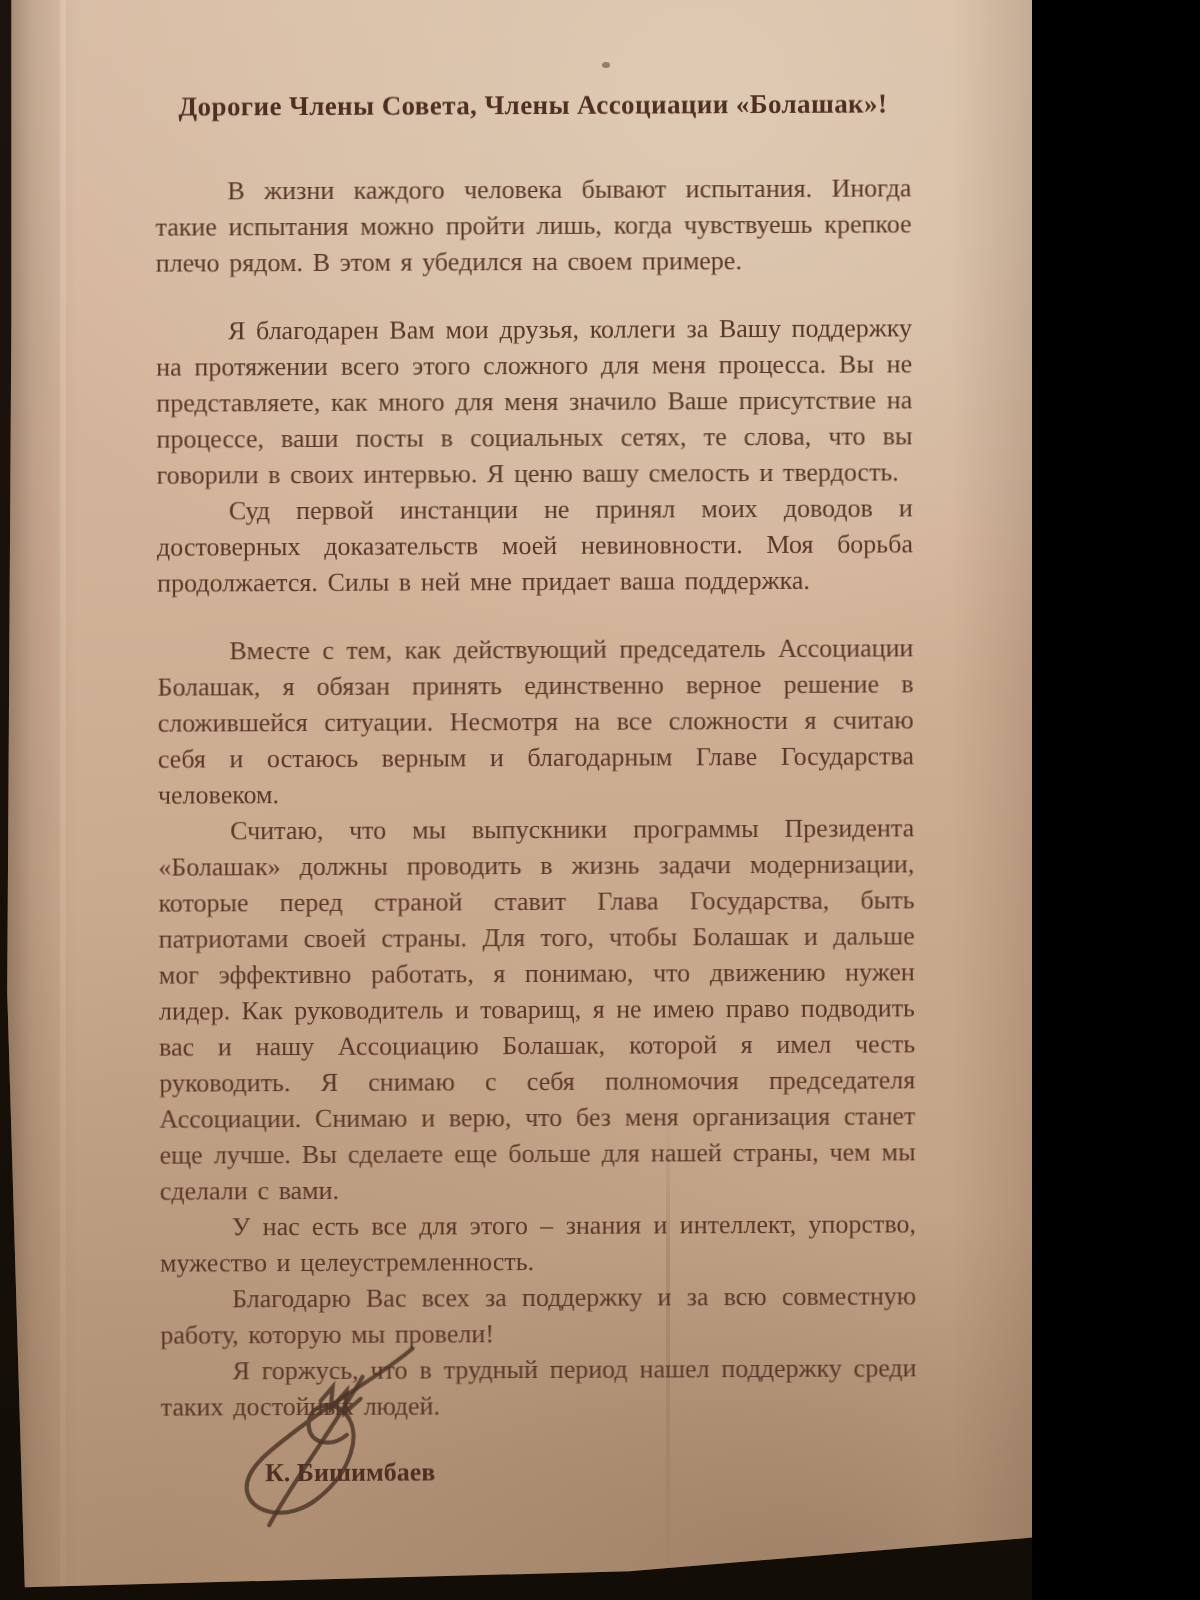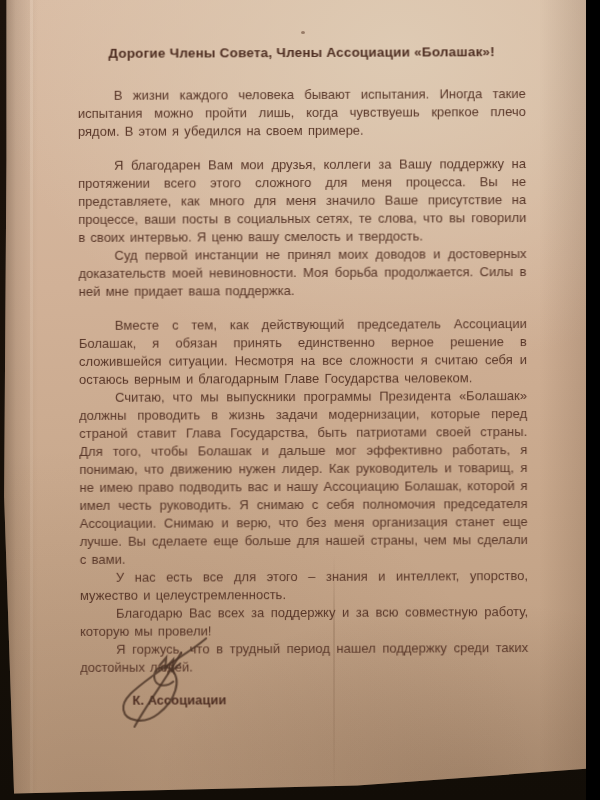--- a/index.html
+++ b/index.html
@@ -1,23 +1,23 @@
 <!DOCTYPE html>
 <html><head>
 <meta charset="utf-8">
 <style>
   html, body { margin: 0; padding: 0; background: #000; }
 
   .photo {
     position: relative;
-    width: 586px;
+    width: 516px;
     height: 800px;
     background: linear-gradient(180deg, #1c130c 0%, #171009 60%, #120d07 100%);
     overflow: hidden;
-    font-family: Liberation Sans, sans-serif;
+    font-family: Liberation Serif, serif;
   }
 
   
   .paper {
     position: absolute;
     inset: 0;
     clip-path: polygon(1.1% 0%, 100% 0%, 100% 96.1%, 61% 98.2%, 2.4% 99.2%, 0.7% 62%, 1.1% 20%);
     background:
       linear-gradient(90deg, rgba(59,38,22,0.42) 0px, rgba(59,38,22,0.14) 16px, rgba(59,38,22,0) 38px),
       linear-gradient(270deg, rgba(74,48,30,0.16) 0%, rgba(74,48,30,0) 8%),
@@ -111,16 +111,16 @@
     <p>У нас есть все для этого – знания и интеллект, упорство, мужество и целеустремленность.</p>
     <p>Благодарю Вас всех за поддержку и за всю совместную работу, которую мы провели!</p>
     <p>Я горжусь, что в трудный период нашел поддержку среди таких достойных людей.</p>
 
     <div class="signatory">
       <svg class="signature-scrawl" viewBox="0 0 126 96" aria-hidden="true">
         <path d="M98 4 C 84 16, 62 28, 46 40 C 27 54, 13 64, 15 75 C 17 87, 36 90, 50 79 C 67 66, 74 45, 63 35 C 56 29, 45 33, 46 43 C 47 52, 58 53, 65 47"></path>
         <path d="M52 30 l6 -7 l-1 11 l8 -9 l-1 11 l8 -7"></path>
         <path d="M73 18 C 58 44, 38 70, 26 92"></path>
       </svg>
-      <span>К. Ассоциации</span>
+      <span>К. Бишимбаев</span>
     </div>
   </div>
 </div>
 
 </body></html>

